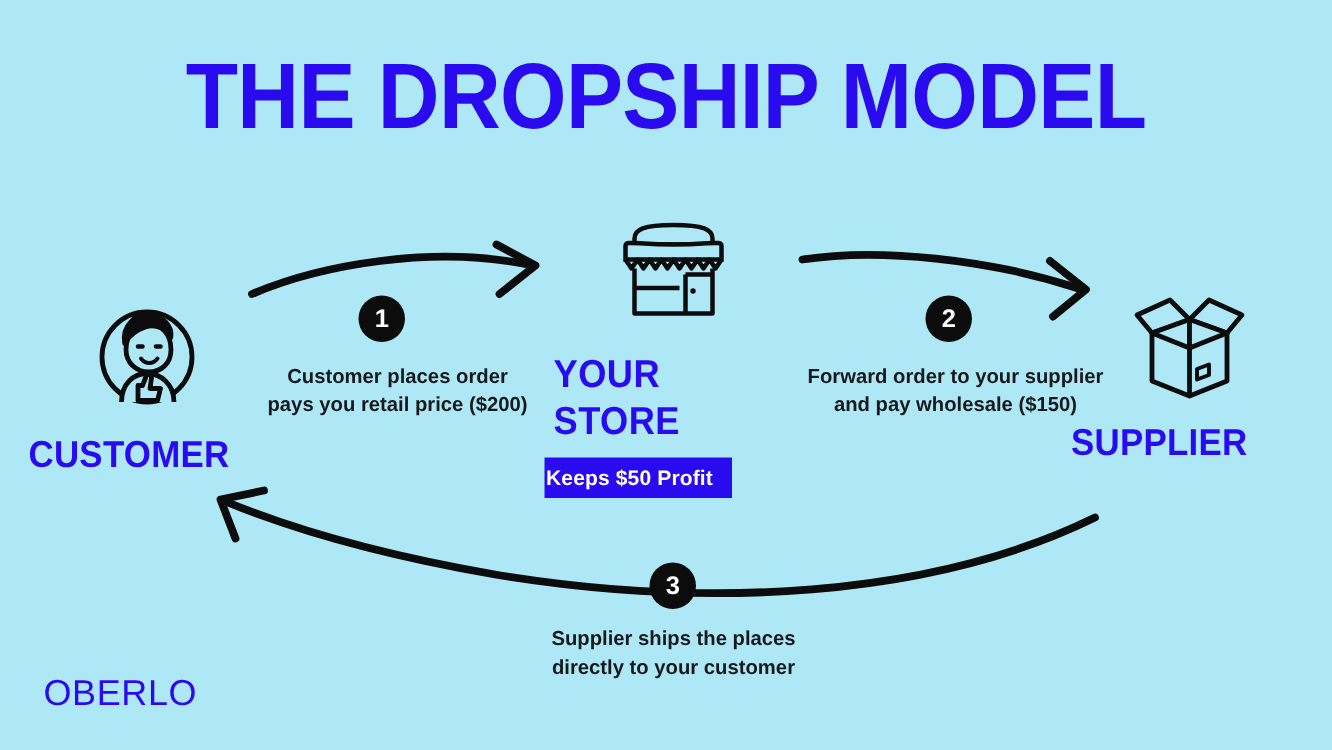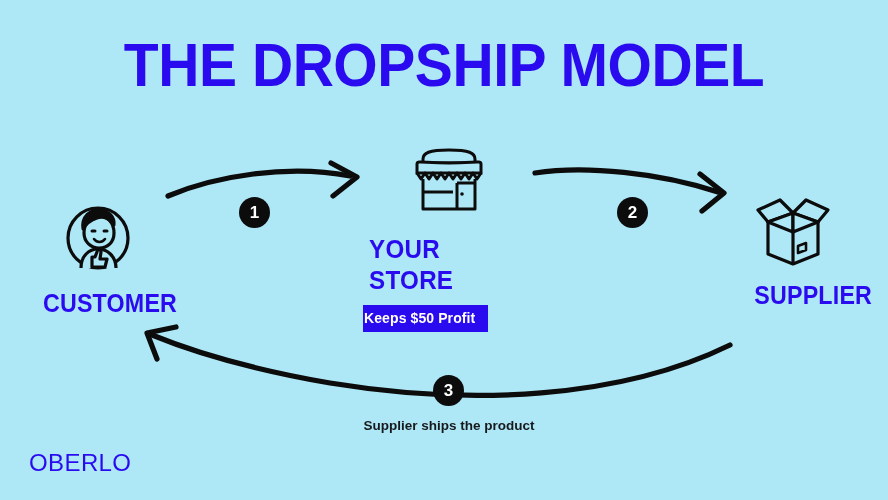--- a/index.html
+++ b/index.html
@@ -31,21 +31,21 @@
     color: #2a0bf0;
     transform: scaleX(0.92);
     transform-origin: center top;
     white-space: nowrap;
   }
 
   
   .node {
     position: absolute;
     width: 170px;
-    text-align: right;
+    text-align: left;
   }
   .node-icon {
     height: 95px;
     display: flex;
     align-items: center;
     justify-content: center;
   }
   .node-label {
     margin-top: 6px;
     font-family: "Liberation Sans Narrow", "Liberation Sans", sans-serif;
@@ -240,19 +240,28 @@
         <path d="M68 34 L 43 25 L 43 44 Z" fill="#aee8f7" stroke="#0c0c0c" stroke-width="3.2" stroke-linejoin="round"></path>
       </svg>
     </div>
     <div class="node-label">SUPPLIER</div>
   </div>
 
   <div class="step-num" id="step-1">1</div>
   <div class="step-num" id="step-2">2</div>
   <div class="step-num" id="step-3">3</div>
 
+  <div class="caption" id="caption-1">
+    <div>Customer places order</div>
+    <div>pays you retail price ($200)</div>
+  </div>
+  <div class="caption" id="caption-2">
+    <div>Forward order to your supplier</div>
+    <div>and pay wholesale ($150)</div>
+  </div>
   <div class="caption" id="caption-3">
-    <div>Supplier ships the product</div>
+    <div>Supplier ships the places</div>
+    <div>directly to your customer</div>
   </div>
 
   <div id="logo">OBERLO</div>
 
 </div>
 
 </body></html>

